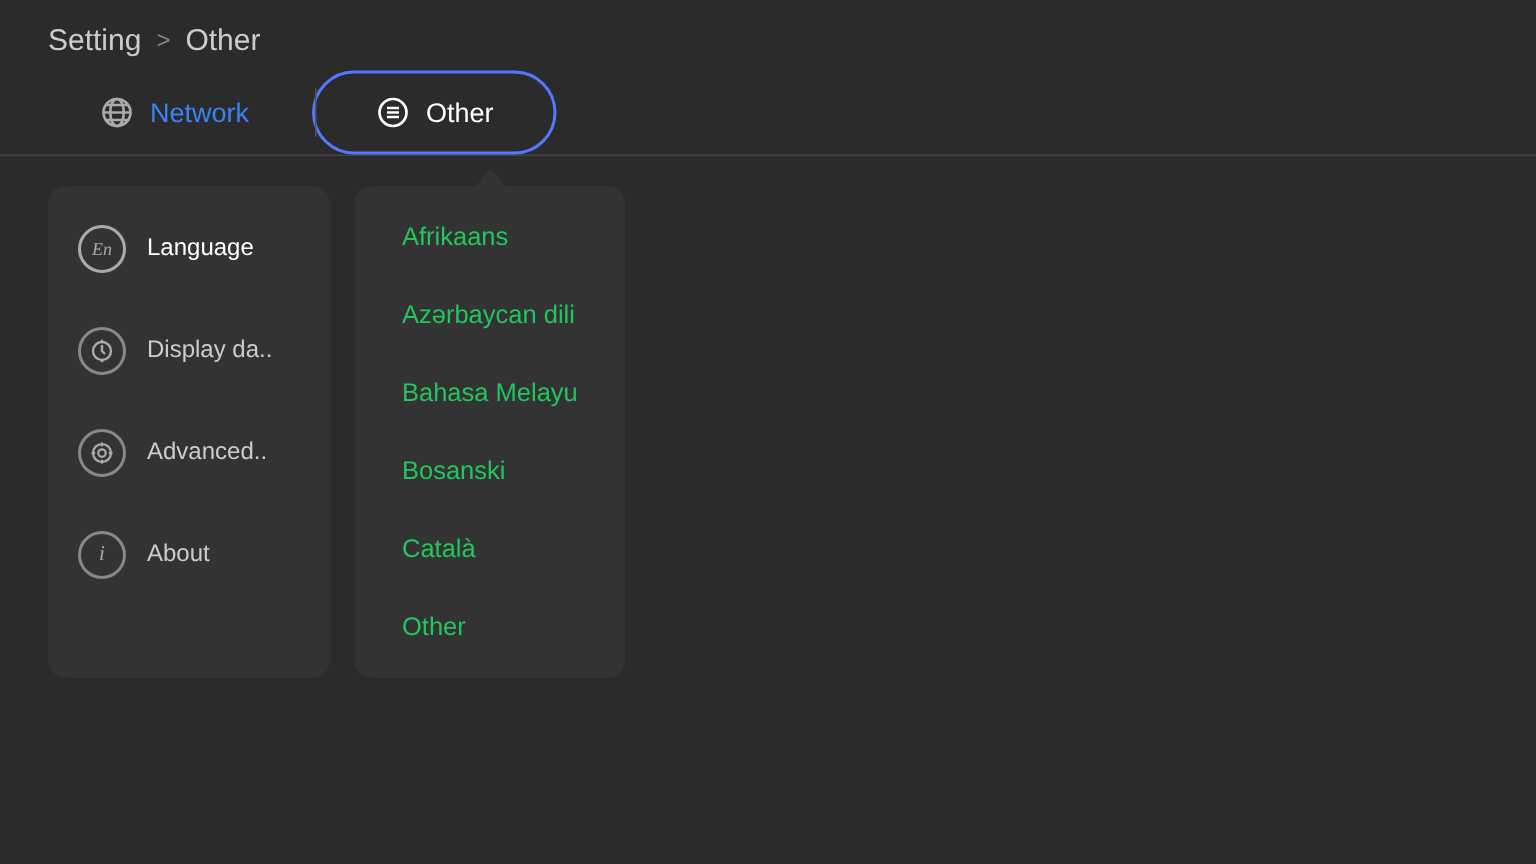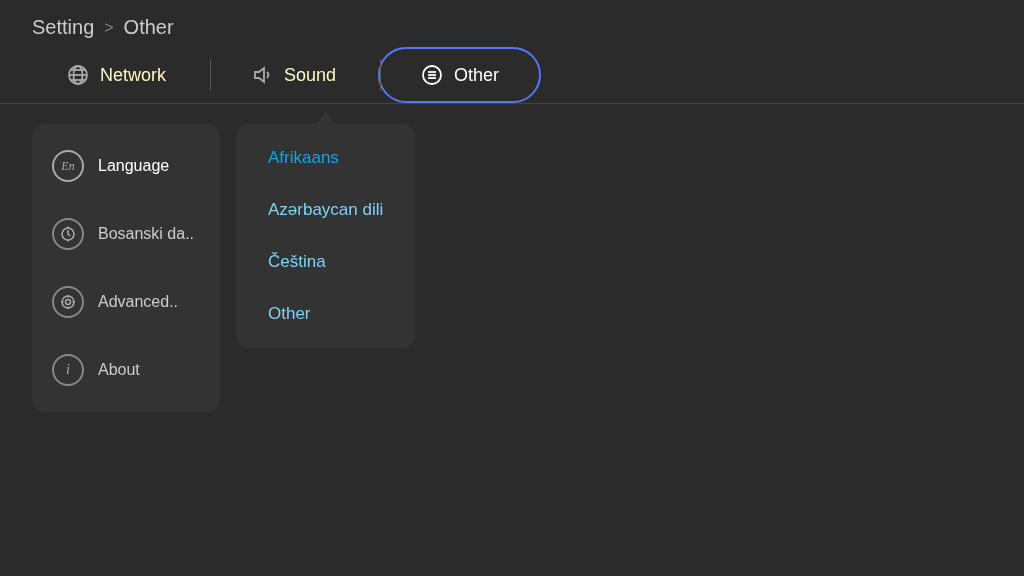--- a/index.html
+++ b/index.html
@@ -53,21 +53,21 @@
       border-bottom: 1px solid #444;
       margin-bottom: 20px;
     }
 
     .tab-item {
       display: flex;
       align-items: center;
       gap: 10px;
       padding: 14px 40px;
       font-size: 18px;
-      color: #fef9c3;
+      color: #3b82f6;
       cursor: pointer;
       border: 2px solid transparent;
       border-radius: 28px;
       position: relative;
     }
 
     .tab-item + .tab-item::before {
       content: '';
       position: absolute;
       left: 0;
@@ -142,28 +142,28 @@
       max-width: 460px;
       background-color: #333333;
       border-radius: 12px;
       padding: 8px 0;
       overflow-y: auto;
     }
 
     .language-item {
       padding: 16px 32px;
       font-size: 17px;
-      color: #7dd3fc;
+      color: #22c55e;
       cursor: pointer;
       display: flex;
       align-items: center;
     }
 
     .language-item.selected {
-      color: #0ea5e9;
+      color: #22c55e;
     }
 
     
     .panel-wrapper {
       position: relative;
     }
 
     .panel-arrow {
       position: absolute;
       top: -12px;
@@ -208,29 +208,20 @@
         <ellipse cx="11" cy="11" rx="4.5" ry="9"></ellipse>
         <line x1="2" y1="11" x2="20" y2="11"></line>
         <line x1="3.5" y1="6" x2="18.5" y2="6"></line>
         <line x1="3.5" y1="16" x2="18.5" y2="16"></line>
       </svg>
     </span>
     <span>Network</span>
   </div>
 
 
-  <div class="tab-item">
-    <span class="tab-icon">
-      <svg width="22" height="22" viewBox="0 0 22 22" fill="none" stroke="#aaa" stroke-width="1.8">
-        <polygon points="4,8 4,14 8,14 13,18 13,4 8,8"></polygon>
-        <path d="M16 8 Q19 11 16 14" stroke="#aaa" fill="none"></path>
-      </svg>
-    </span>
-    <span>Sound</span>
-  </div>
 
   <div class="tab-item active">
     <span class="tab-icon">
       <svg width="22" height="22" viewBox="0 0 22 22" fill="none" stroke="#fff" stroke-width="1.8">
         <circle cx="11" cy="11" r="9"></circle>
         <line x1="7" y1="8" x2="15" y2="8"></line>
         <line x1="7" y1="11" x2="15" y2="11"></line>
         <line x1="7" y1="14" x2="15" y2="14"></line>
       </svg>
     </span>
@@ -249,21 +240,21 @@
 
     <div class="sidebar-item">
       <div class="sidebar-icon">
         <svg width="16" height="16" viewBox="0 0 16 16" fill="none" stroke="#aaa" stroke-width="1.6">
           <circle cx="8" cy="8" r="6"></circle>
           <polyline points="8,4 8,8 10,10"></polyline>
           <line x1="8" y1="2" x2="8" y2="0.5"></line>
           <line x1="8" y1="14" x2="8" y2="15.5"></line>
         </svg>
       </div>
-      <span>Bosanski da..</span>
+      <span>Display da..</span>
     </div>
 
     <div class="sidebar-item">
       <div class="sidebar-icon">
         <svg width="16" height="16" viewBox="0 0 16 16" fill="none" stroke="#aaa" stroke-width="1.5">
           <circle cx="8" cy="8" r="2.5"></circle>
           <circle cx="8" cy="8" r="6"></circle>
           <line x1="8" y1="1" x2="8" y2="3.5"></line>
           <line x1="8" y1="12.5" x2="8" y2="15"></line>
           <line x1="1" y1="8" x2="3.5" y2="8"></line>
@@ -283,20 +274,26 @@
     <div class="panel-arrow"></div>
     <div class="language-panel">
       <div class="language-item selected" style="padding-left: 32px;">
 
         <span>Afrikaans</span>
       </div>
       <div class="language-item">
         <span>Azərbaycan dili</span>
       </div>
       <div class="language-item">
-        <span>Čeština</span>
+        <span>Bahasa Melayu</span>
+      </div>
+      <div class="language-item">
+        <span>Bosanski</span>
+      </div>
+      <div class="language-item">
+        <span>Català</span>
       </div>
       <div class="language-item">
         <span>Other</span>
       </div>
     </div>
   </div>
 </div>
 
 </body></html>

